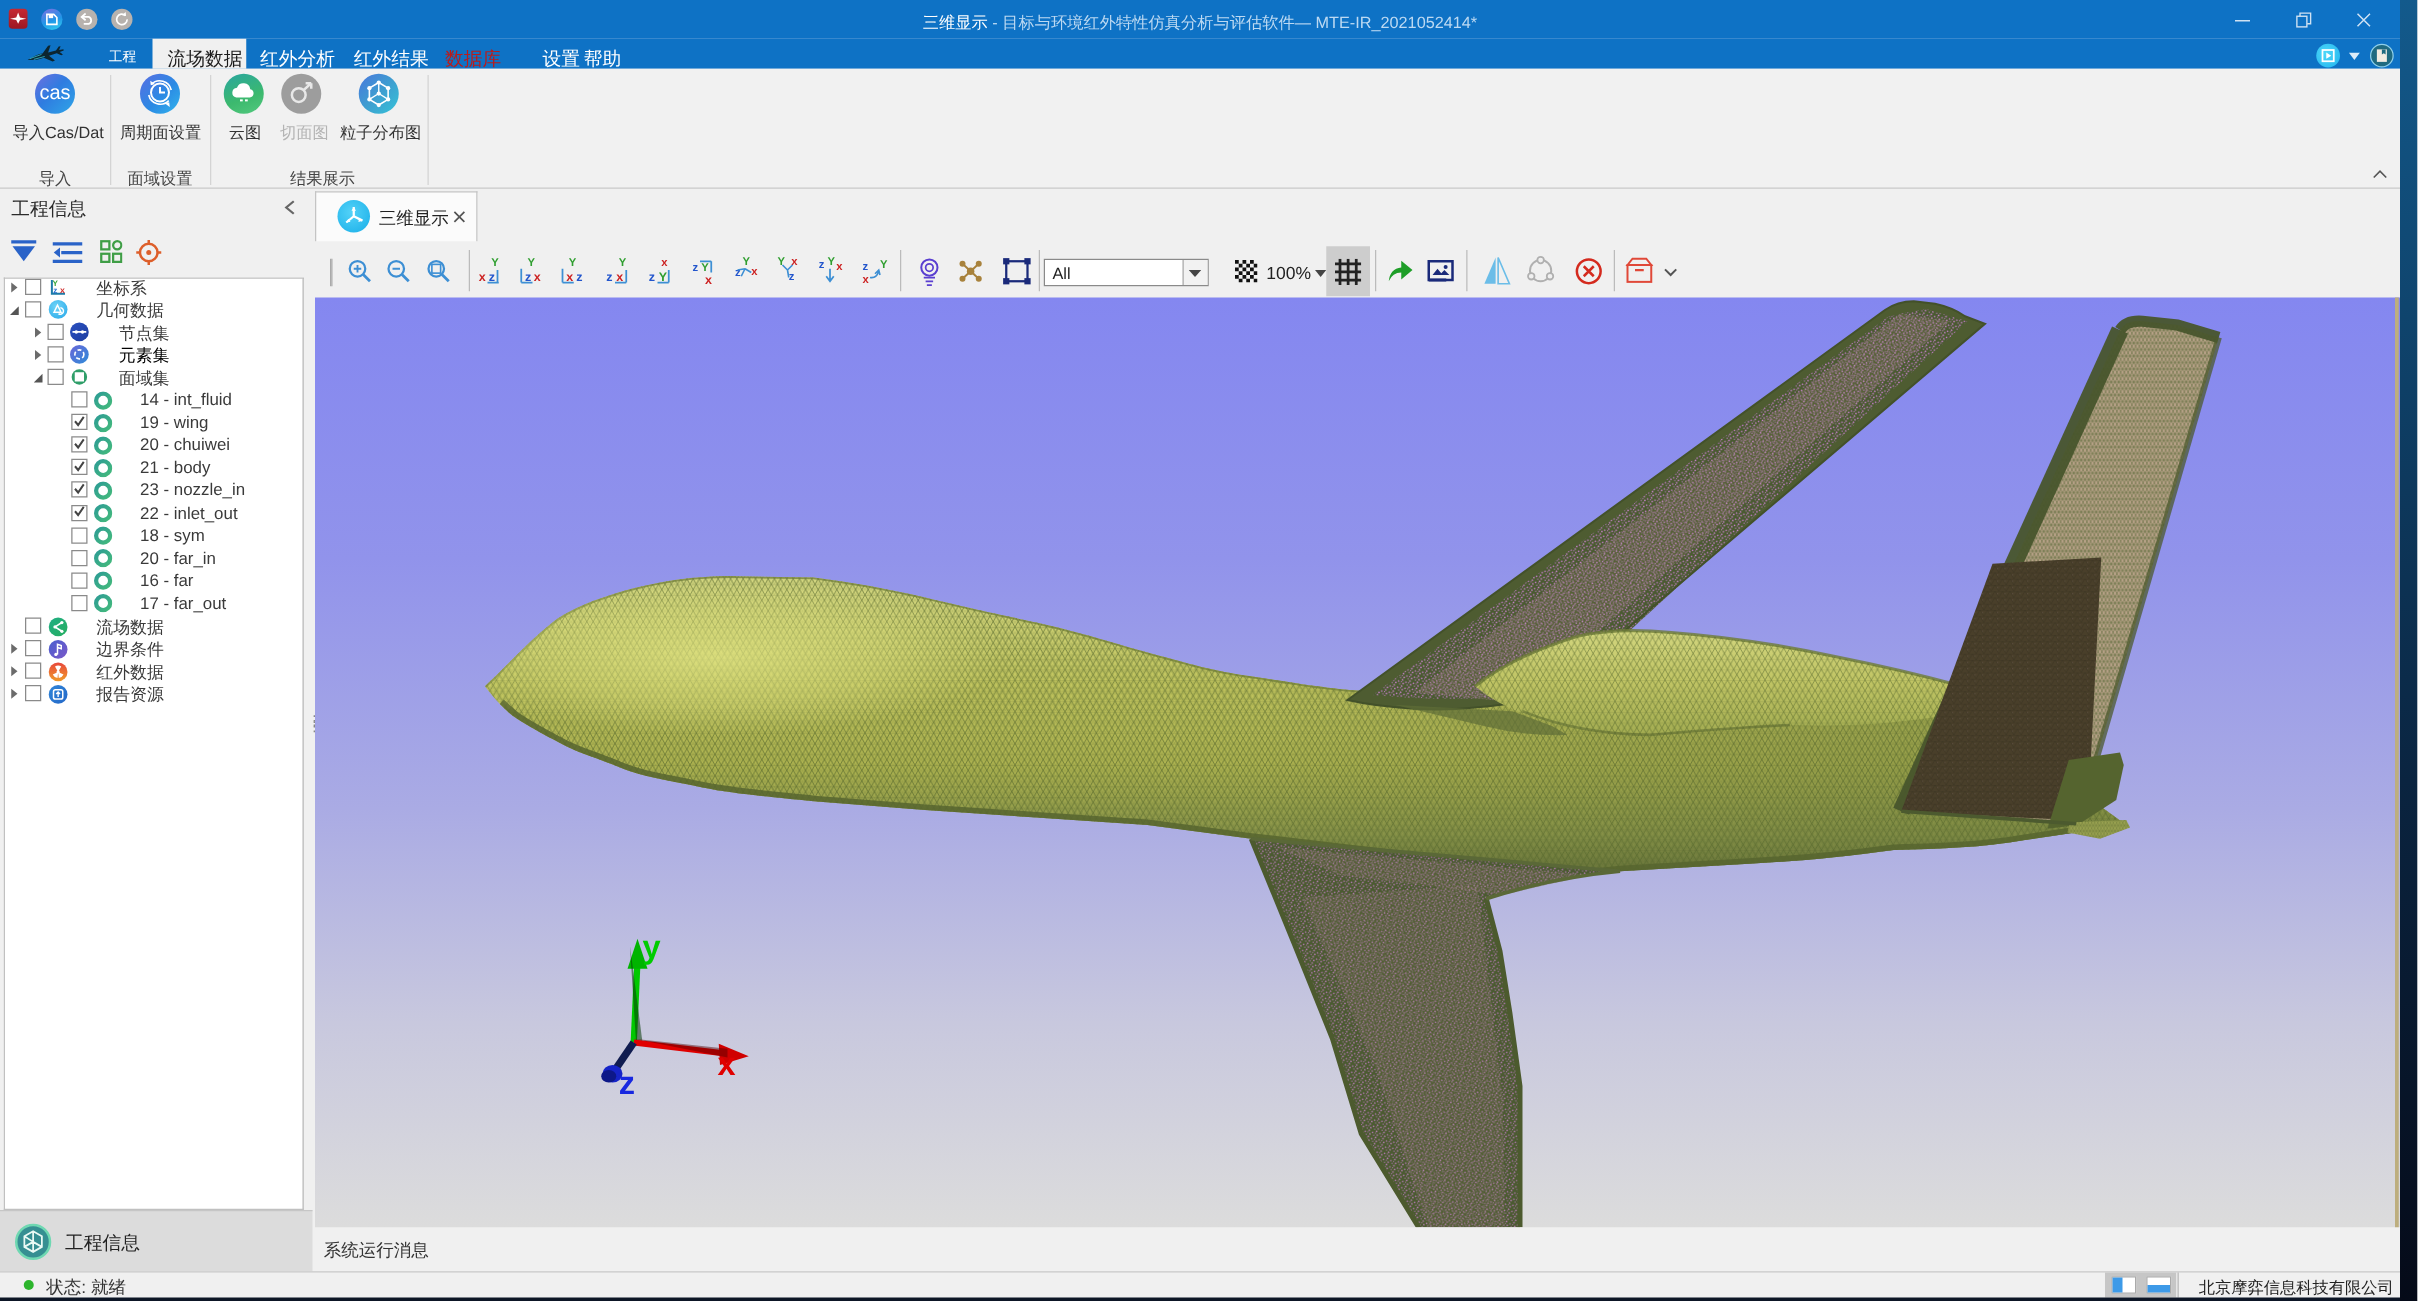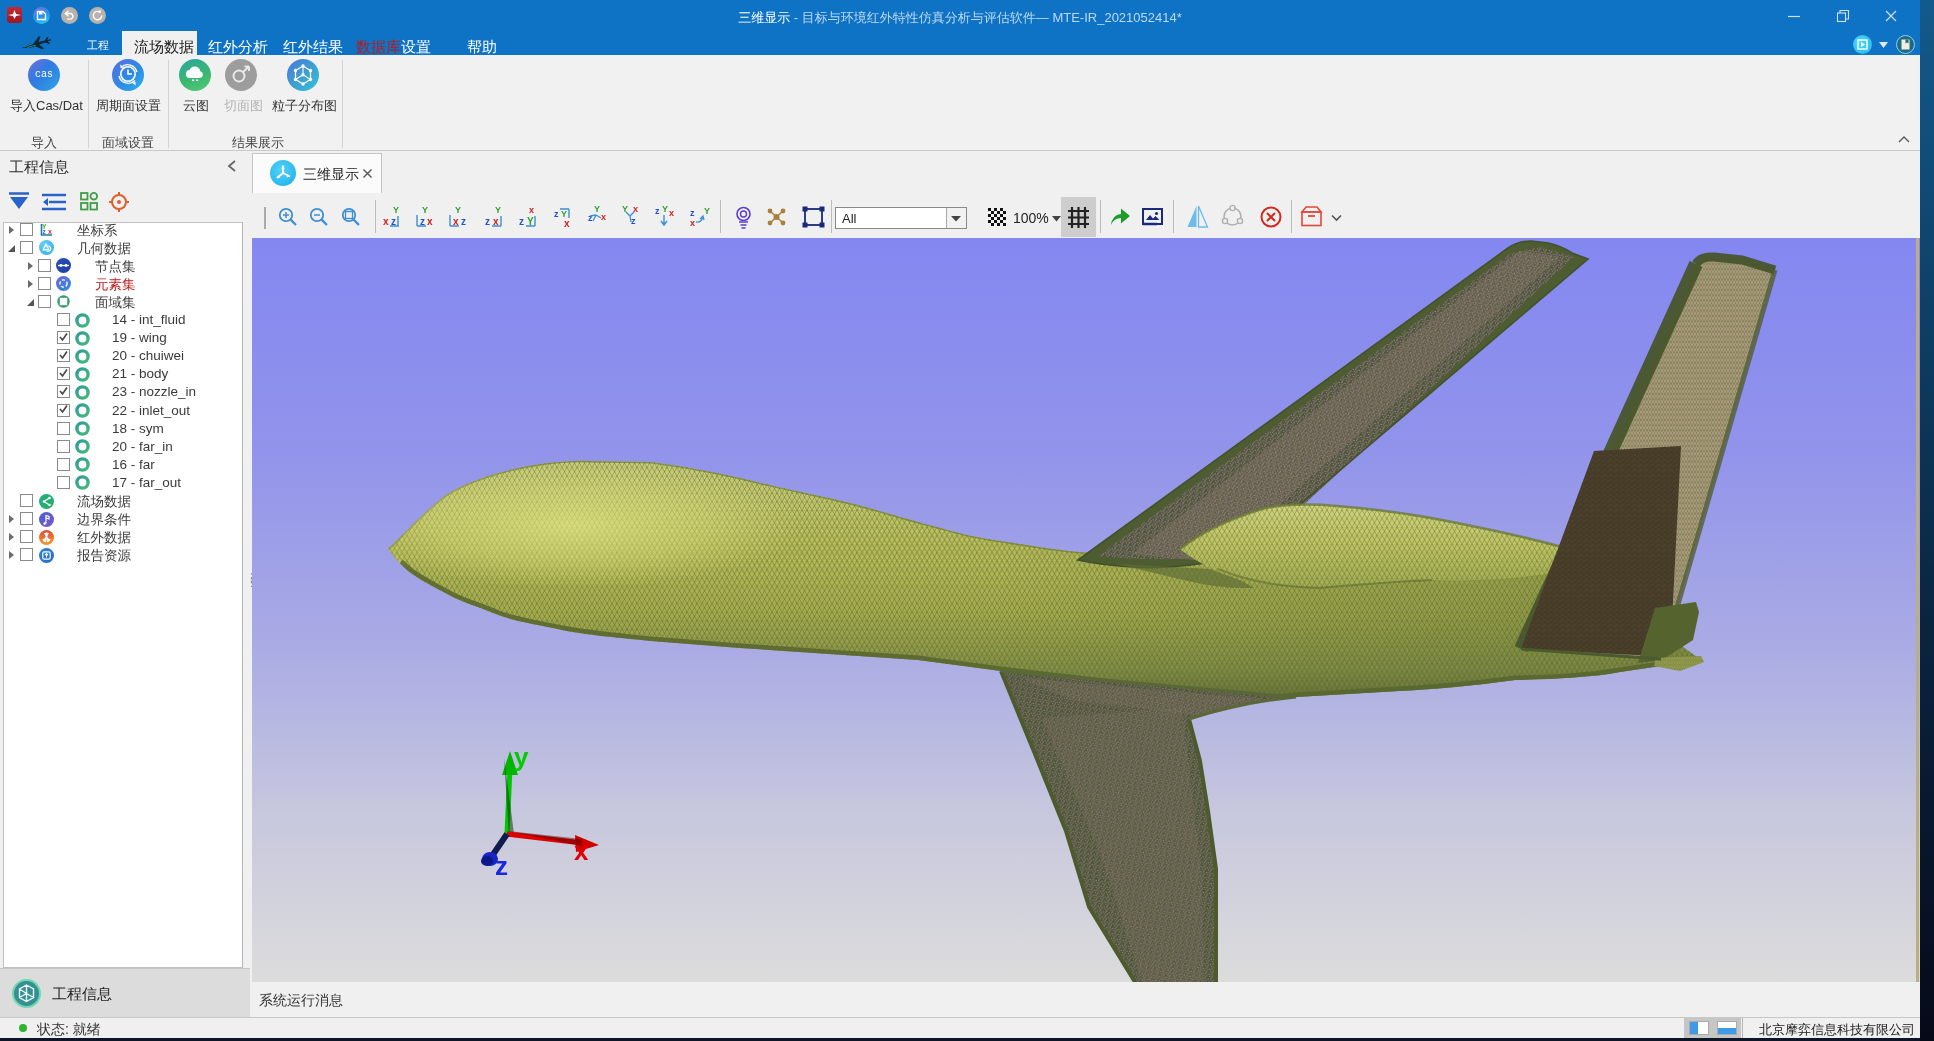--- a/index.html
+++ b/index.html
@@ -56,21 +56,21 @@
     <path d="M0,0 L7,-1.6 Q11,-2 13,-1.6 L19,-6.5 L21,-6.3 L17.5,-1.2 L24,-1 L27,-3.5 L28.5,-3.3 L26.5,-0.7 L30,-0.4 L30,0.6 L26.5,0.9 L28.5,3.5 L27,3.7 L24,1.2 L17.5,1.4 L21,6.5 L19,6.7 L13,1.8 Q11,2.2 7,1.8 Z" fill="#0c2530"></path>
     <path d="M2,-0.5 L12,-1.2 M5,0.9 L14,1.1" stroke="#2fa8b8" stroke-width="0.7"></path>
   </g>
 </svg>
 <div class="abs" style="left:87px;top:38px;font-size:11px;color:#fff;">工程</div>
 <div class="abs" style="left:122px;top:31px;width:75px;height:24px;background:#f0f0f0;"></div>
 <div class="abs" style="left:134px;top:38px;font-size:15px;color:#1a1a1a;">流场数据</div>
 <div class="abs" style="left:208px;top:38px;font-size:15px;color:#fff;">红外分析</div>
 <div class="abs" style="left:283px;top:38px;font-size:15px;color:#fff;">红外结果</div>
 <div class="abs" style="left:356px;top:38px;font-size:15px;color:#b91c1c;">数据库</div>
-<div class="abs" style="left:401px;top:38px;font-size:15px;color:#fff;">设置</div>
+<div class="abs" style="left:434px;top:38px;font-size:15px;color:#fff;">设置</div>
 <div class="abs" style="left:467px;top:38px;font-size:15px;color:#fff;text-align:center;">帮助</div>
 
 <div class="abs" style="left:1853px;top:35px;width:19px;height:19px;border-radius:50%;background:radial-gradient(circle at 40% 40%, #4fd8f8, #1fb3ef);">
   <svg width="19" height="19" viewBox="0 0 19 19">
       <rect x="5" y="5" width="9" height="9" fill="none" stroke="#fff" stroke-width="1.4"></rect>
       <path d="M8 7 L12 9.5 L8 12 Z" fill="#fff"></path>
     </svg>
 </div>
 <svg class="abs" style="left:1879px;top:42px;" width="9" height="7" viewBox="0 0 9 7">
     <path d="M0 0 L9 0 L4.5 6 Z" fill="#dcebf8"></path>
@@ -81,21 +81,21 @@
       <path d="M8.5 3.5 v4 l1.5-1 l1.5 1 v-4" fill="#1f6a80"></path>
     </svg>
 </div>
 
 <div class="abs" style="left:0;top:55px;width:1920px;height:96px;background:#f1f1f1;border-bottom:1px solid #c9c9c9;"></div>
 <div class="abs" style="left:88px;top:60px;width:1px;height:88px;background:#d4d4d4;"></div>
 <div class="abs" style="left:168px;top:60px;width:1px;height:88px;background:#d4d4d4;"></div>
 <div class="abs" style="left:342px;top:60px;width:1px;height:88px;background:#d4d4d4;"></div>
 
 <div class="abs" style="left:28px;top:59px;width:32px;height:32px;border-radius:50%;background:linear-gradient(135deg,#6f6fe0 0%,#2f7ce0 45%,#2fa6e8 100%);text-align:center;">
-  <span style="font-family:Liberation Mono, monospace;font-size:10px;color:#fff;line-height:32px;">cas</span>
+  <span style="font-family:Liberation Sans, sans-serif;font-size:16px;color:#fff;line-height:32px;">cas</span>
 </div>
 <div class="abs" style="left:10px;top:97px;font-size:13px;color:#333;">导入Cas/Dat</div>
 <div class="abs" style="left:31px;top:134px;font-size:13px;color:#444;">导入</div>
 
 <div class="abs" style="left:112px;top:59px;width:32px;height:32px;border-radius:50%;background:linear-gradient(135deg,#5a6ee2 0%,#2b8ae4 55%,#32b4ec 100%);">
   <svg width="32" height="32" viewBox="0 0 32 32">
     <circle cx="16" cy="15" r="7.2" fill="none" stroke="#fff" stroke-width="1.6"></circle>
     <path d="M16 10.5 V15 H20" stroke="#fff" stroke-width="1.6" fill="none"></path>
     <path d="M7 17 a9.5 9.5 0 0 0 16 4.5 M25 13 a9.5 9.5 0 0 0 -16 -4.5" fill="none" stroke="#fff" stroke-width="1.3"></path>
     <path d="M8.2 5.5 L8.6 9.2 L12 8.2 Z M23.8 26.5 L23.4 22.8 L20 23.8 Z" fill="#fff"></path>
@@ -198,21 +198,21 @@
       <circle cx="10" cy="7.5" r="1.4" fill="#fff"></circle>
     </svg></div>
 <div class="abs" style="left:95px;top:257.7px;font-size:13.5px;color:#3a3a3a;">节点集</div>
 <svg class="abs" style="left:27px;top:278.8px;" width="7" height="10" viewBox="0 0 7 10">
     <path d="M1 1 L6 5 L1 9 Z" fill="#6b6b6b"></path>
   </svg>
 <div class="abs" style="left:38px;top:276.8px;width:13px;height:13px;background:#fff;border:1px solid #8a8a8a;"></div>
 <div class="abs" style="left:56px;top:276.3px;width:15px;height:15px;border-radius:50%;background:linear-gradient(135deg,#6a66d8,#2f8cd8);"><svg width="15" height="15" viewBox="0 0 15 15">
       <circle cx="7.5" cy="7.5" r="3.6" fill="none" stroke="#fff" stroke-width="1.3" stroke-dasharray="3.2 1.8"></circle>
     </svg></div>
-<div class="abs" style="left:95px;top:275.8px;font-size:13.5px;color:#b91c1c;">元素集</div>
+<div class="abs" style="left:95px;top:275.8px;font-size:13.5px;color:#000000;">元素集</div>
 <svg class="abs" style="left:26px;top:298.9px;" width="9" height="8" viewBox="0 0 9 8">
     <path d="M8 0 V7 H1 Z" fill="#555"></path>
   </svg>
 <div class="abs" style="left:38px;top:294.9px;width:13px;height:13px;background:#fff;border:1px solid #8a8a8a;"></div>
 <svg class="abs" style="left:56px;top:294.4px;" width="15" height="15" viewBox="0 0 15 15">
     <circle cx="7.5" cy="7.5" r="6.2" fill="#2f9e69"></circle>
     <rect x="3.8" y="3.8" width="7.4" height="7.4" fill="#fff"></rect>
   </svg>
 <div class="abs" style="left:95px;top:293.9px;font-size:13.5px;color:#3a3a3a;">面域集</div>
 <div class="abs" style="left:57px;top:313.0px;width:13px;height:13px;background:#fff;border:1px solid #8a8a8a;"></div>

